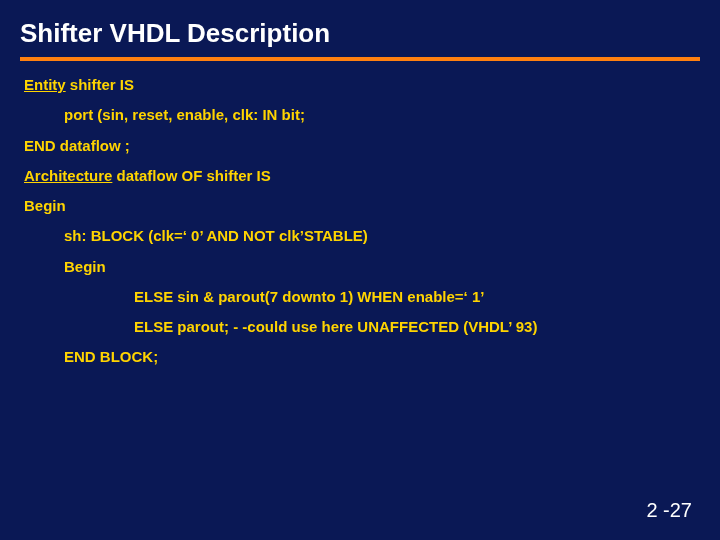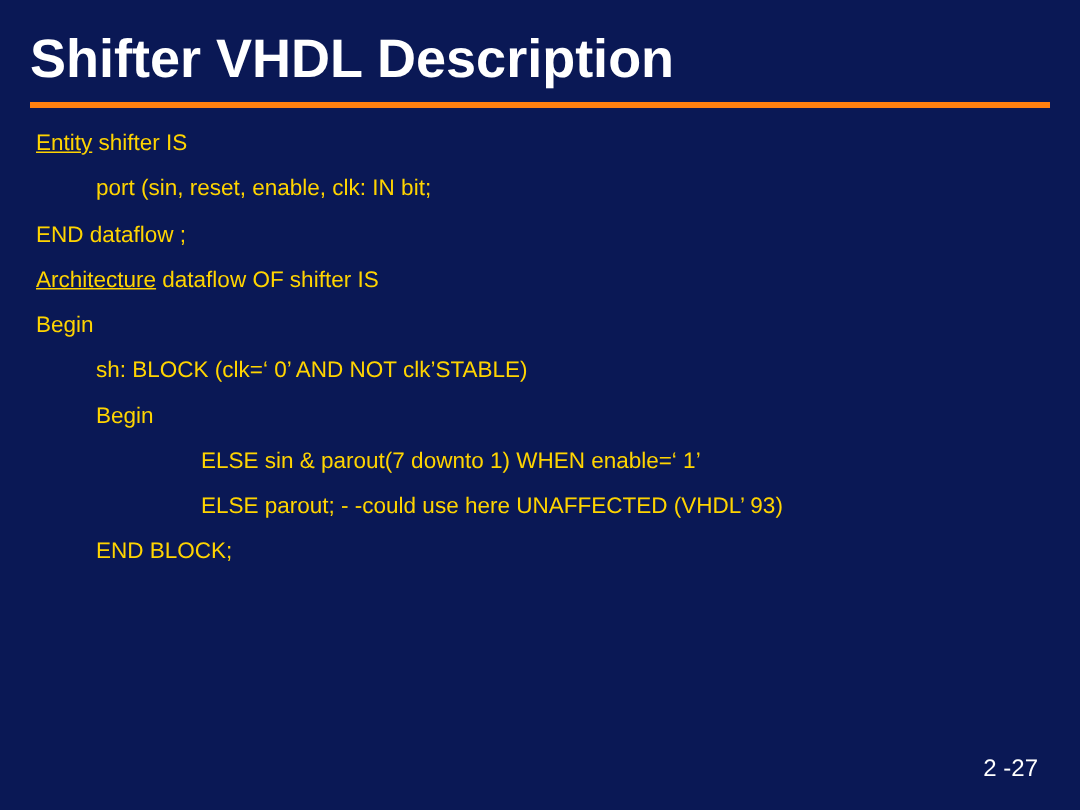--- a/index.html
+++ b/index.html
@@ -6,48 +6,48 @@
   body {
     width: 720px;
     height: 540px;
     background: #0a1855;
     font-family: Arial, Helvetica, sans-serif;
     overflow: hidden;
     position: relative;
   }
   .title {
     color: #ffffff;
-    font-size: 36px;
+    font-size: 26px;
     font-weight: bold;
     padding: 18px 20px 8px 20px;
     border-radius: 19px;
   }
   .rule {
     height: 4px;
     background: #ff8010;
     margin: 0 20px 14px 20px;
   }
   .content {
     padding: 0 24px;
     color: #ffd400;
     font-size: 15px;
-    font-weight: normal;
+    font-weight: bold;
     line-height: 1.35;
   }
   .row { margin-bottom: 10px; }
   .u { text-decoration: underline; }
   .ind1 { padding-left: 40px; }
   .ind2 { padding-left: 72px; }
   .ind3 { padding-left: 110px; }
   .pagenum {
     position: absolute;
     right: 28px;
     bottom: 18px;
     color: #ffffff;
-    font-size: 16px;
+    font-size: 20px;
   }
 </style>
 </head>
 <body>
 
 <div class="title">Shifter VHDL Description</div>
 <div class="rule"></div>
 
 <div class="content">
   <div class="row">

